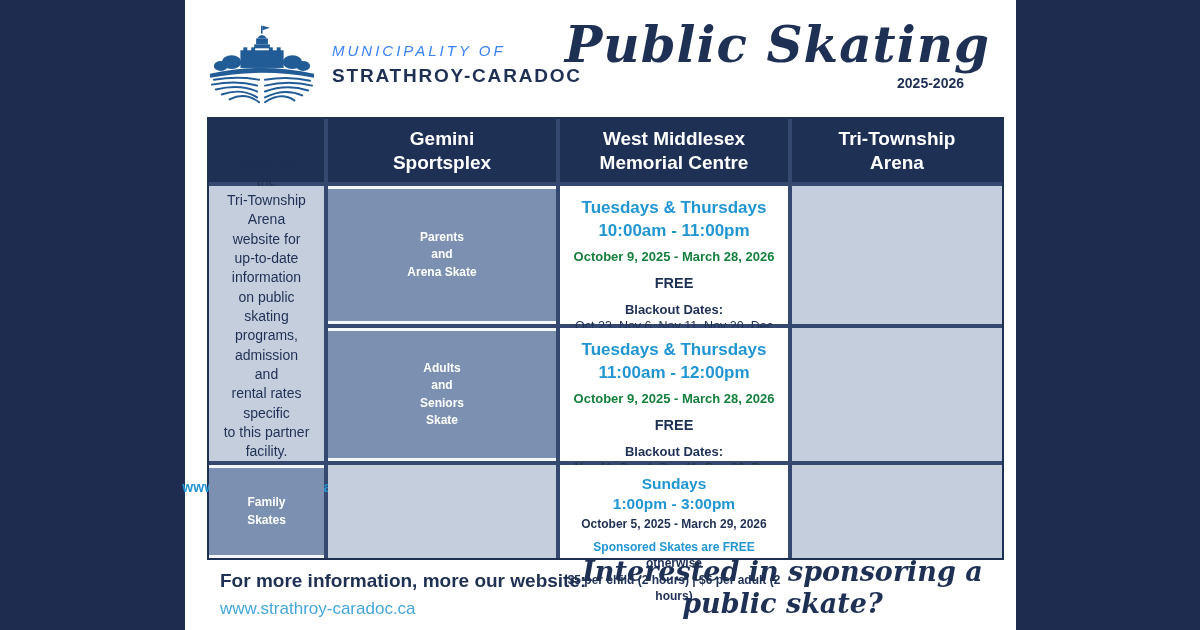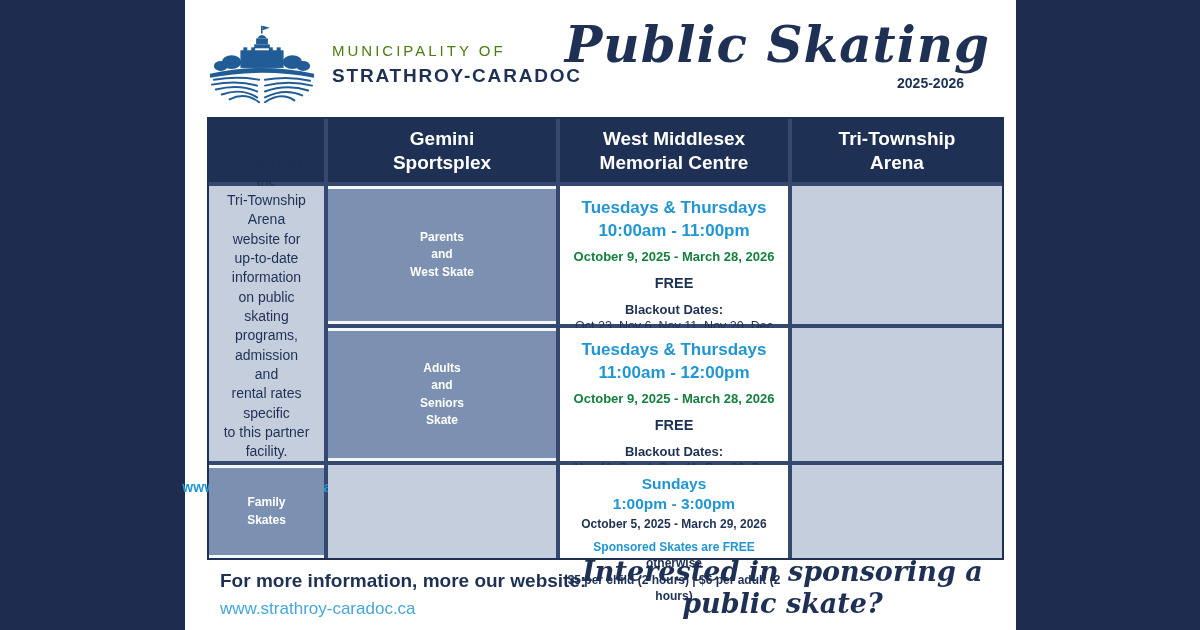--- a/index.html
+++ b/index.html
@@ -9,21 +9,21 @@
     font-family:"Liberation Sans","DejaVu Sans",sans-serif;
     color:#1e3054;
   }
   .band{position:absolute;top:0;height:630px;background:#1d2c4f;}
   .band-left{left:0;width:185px;}
   .band-right{left:1016px;width:184px;}
 
   
   .logo{position:absolute;left:208px;top:24px;width:108px;height:82px;}
   .org{position:absolute;left:332px;top:42px;}
-  .org-line1{font-size:15px;letter-spacing:3px;font-weight:500;color:#4d7c0f;}
+  .org-line1{font-size:15px;letter-spacing:3px;font-weight:500;color:#3b82f6;font-style:italic;}
   .org-line2{font-size:19px;letter-spacing:1.8px;font-weight:bold;color:#1e3054;margin-top:6px;}
   .title-wrap{position:absolute;left:560px;top:14px;width:430px;text-align:right;}
   .title{
     font-family:"DejaVu Serif","Liberation Serif",serif;
     font-style:italic;font-weight:bold;font-size:50px;line-height:1.25;
     color:#1e3054;letter-spacing:1px;
   }
   .season{font-size:14px;font-weight:bold;color:#1e3054;margin-top:-2px;padding-right:26px;}
 
   
@@ -135,21 +135,21 @@
     <div>Memorial Centre</div>
   </div>
   <div class="cell cell-head">
     <div>Tri-Township</div>
     <div>Arena</div>
   </div>
 
   <div class="cell cell-label">
     <div>Parents</div>
     <div>and</div>
-    <div>West Skate</div>
+    <div>Arena Skate</div>
   </div>
   <div class="cell cell-content">
     <div class="c-title">Tuesdays &amp; Thursdays</div>
     <div class="c-title">10:00am - 11:00pm</div>
     <div class="c-date">October 9, 2025 - March 28, 2026</div>
     <div class="divider"></div>
     <div class="c-free">FREE</div>
     <div class="divider"></div>
     <div class="c-bo-label">Blackout Dates:</div>
     <div class="c-bo">Oct 23, Nov 6, Nov 11, Nov 20, Dec 4, Dec 11, Dec 23, Dec 25, Dec 30, Jan 1, Mar 1, Mar 19</div>

